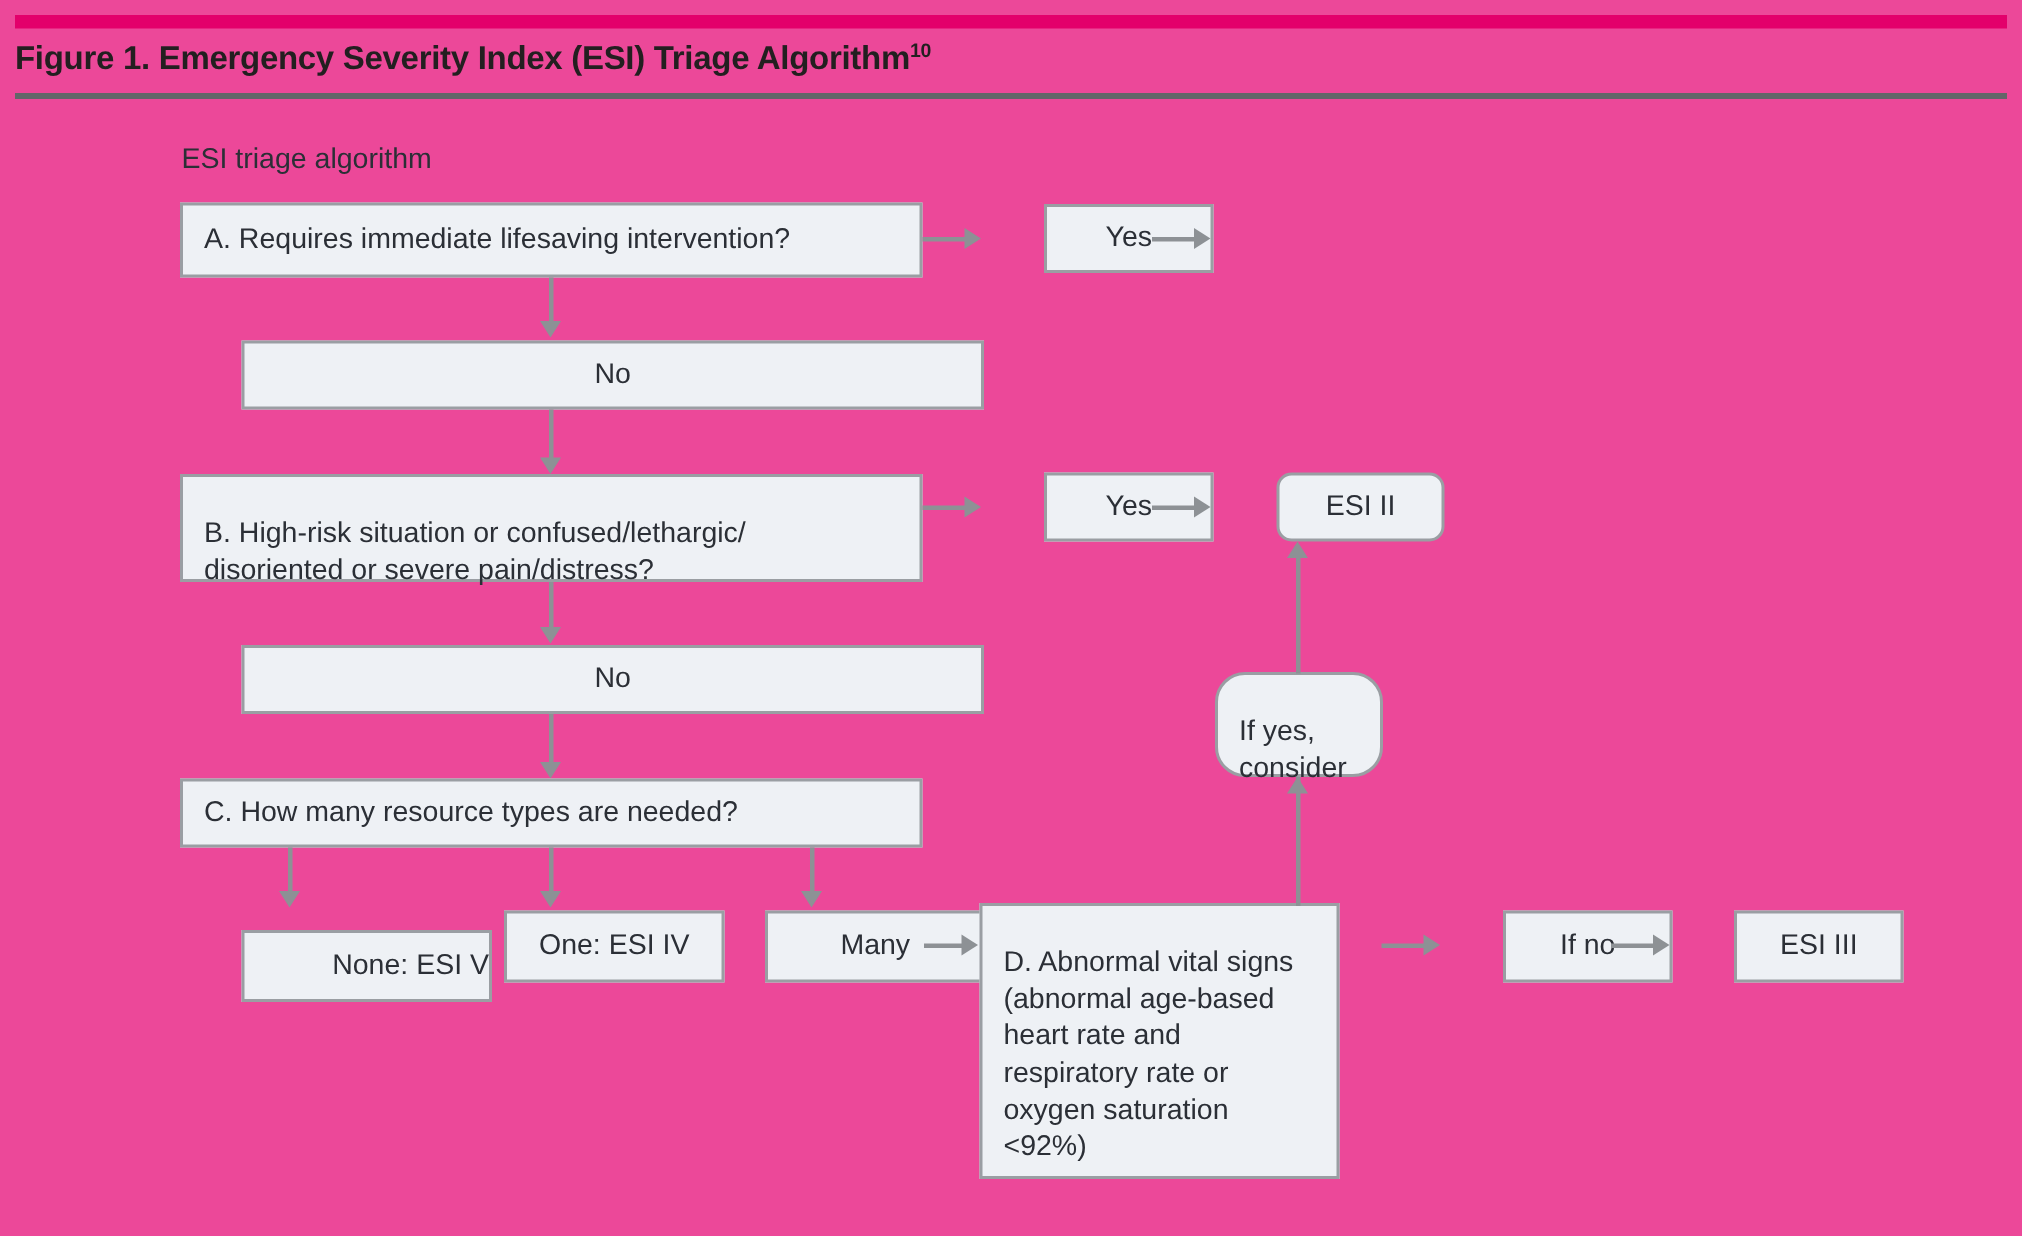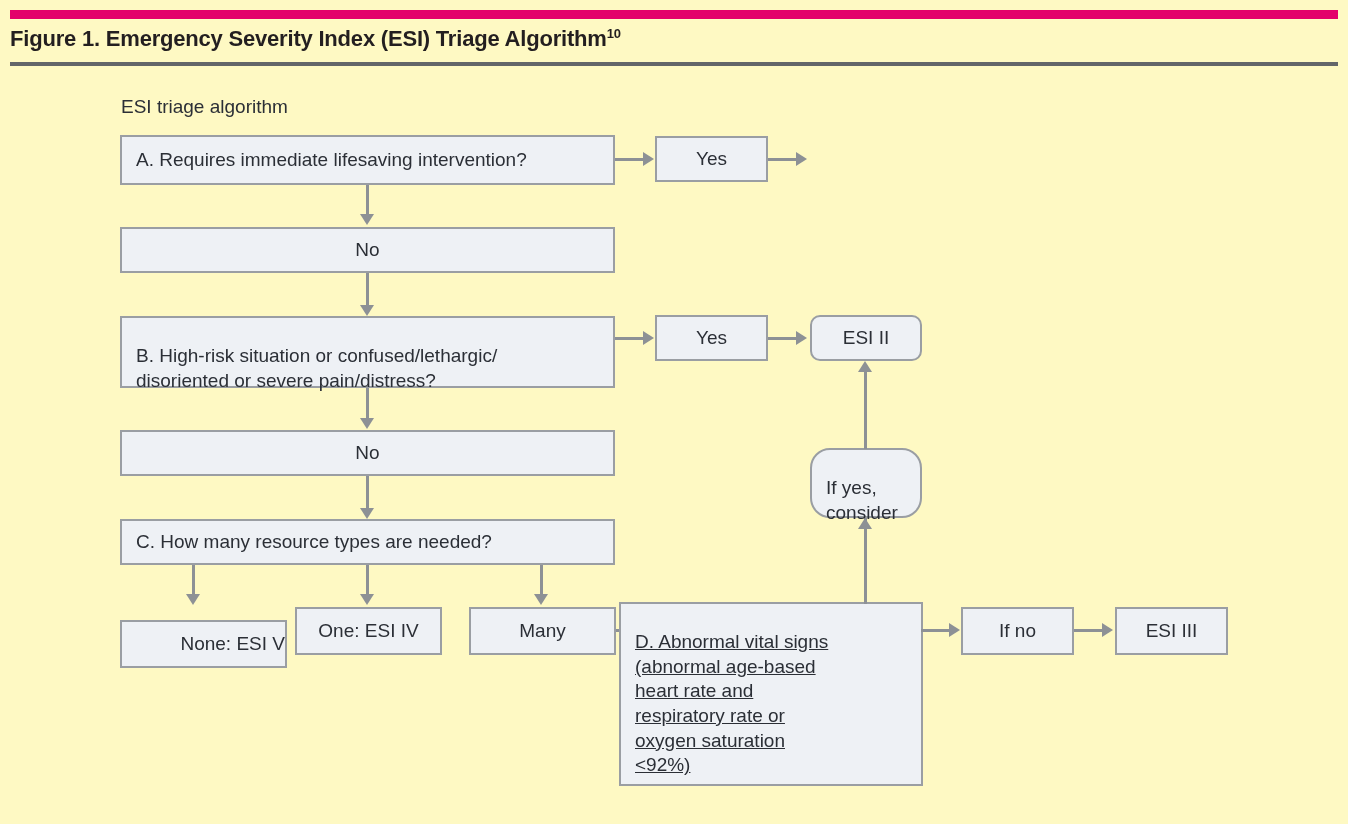--- a/index.html
+++ b/index.html
@@ -8,21 +8,21 @@
     background: #ffffff;
   }
   body {
     font-family: "Liberation Sans", sans-serif;
     color: #2b2f36;
   }
   #page {
     position: relative;
     width: 1348px;
     height: 824px;
-    background: #fef9c3;
+    background: #ec4899;
     overflow: hidden;
   }
 
   
   .pink-rule {
     position: absolute;
     left: 10px;
     top: 10px;
     width: 1328px;
     height: 9px;
@@ -71,20 +71,21 @@
     border: 2px solid #9a9ea3;
     font-size: 19px;
     color: #2b2f36;
     line-height: 1.30;
     display: flex;
     align-items: center;
   }
   .node.center {
     justify-content: center;
     text-align: center;
+    margin-left: 41px;
   }
   .node.left {
     justify-content: flex-start;
     text-align: center;
     padding-left: 14px;
   }
   .node.topleft {
     align-items: flex-start;
     justify-content: flex-start;
     text-align: left;
@@ -216,21 +217,21 @@
     <span class="txt">One: ESI IV</span>
   </div>
 
   <div class="node center" style="left:469px; top:607px; width:147px; height:48px;">
     <span class="txt">Many</span>
   </div>
 
   <div class="hline" style="left:616px; top:629px; width:27px;"></div>
   <div class="arrow-right" style="left:641px; top:623px;"></div>
 
-  <div class="node topleft" style="left:619px; top:602px; width:304px; height:184px;text-decoration:underline;">
+  <div class="node topleft" style="left:653px; top:602px; width:240px; height:184px;">
     <span class="txt">D. Abnormal vital signs
 (abnormal age-based
 heart rate and
 respiratory rate or
 oxygen saturation
 &lt;92%)</span>
   </div>
 
   <div class="vline" style="left:864px; top:518px; width:3px; height:86px;"></div>
   <div class="arrow-up" style="left:858px; top:518px;"></div>

